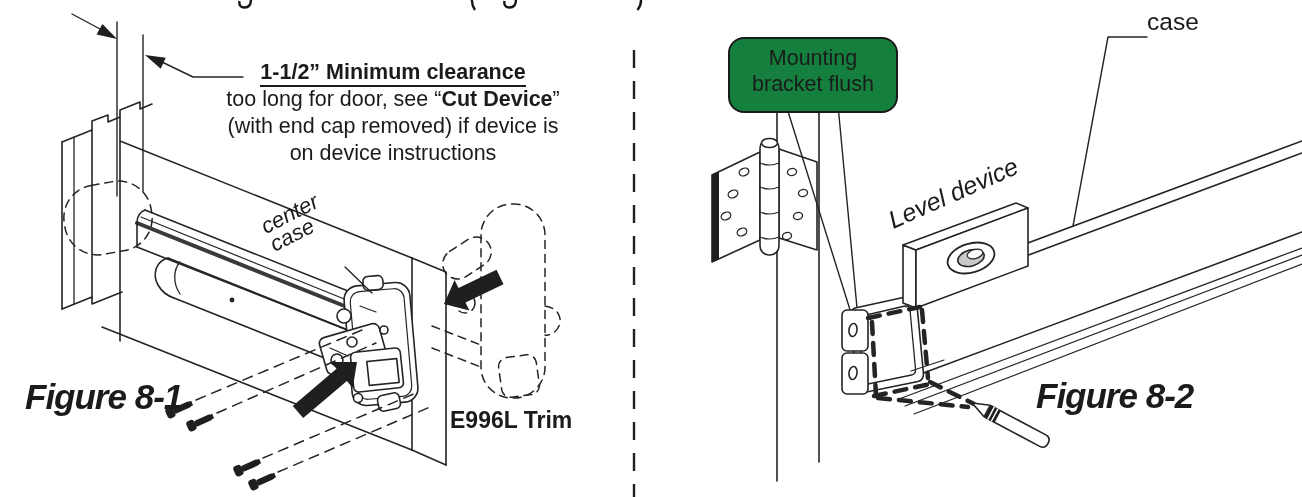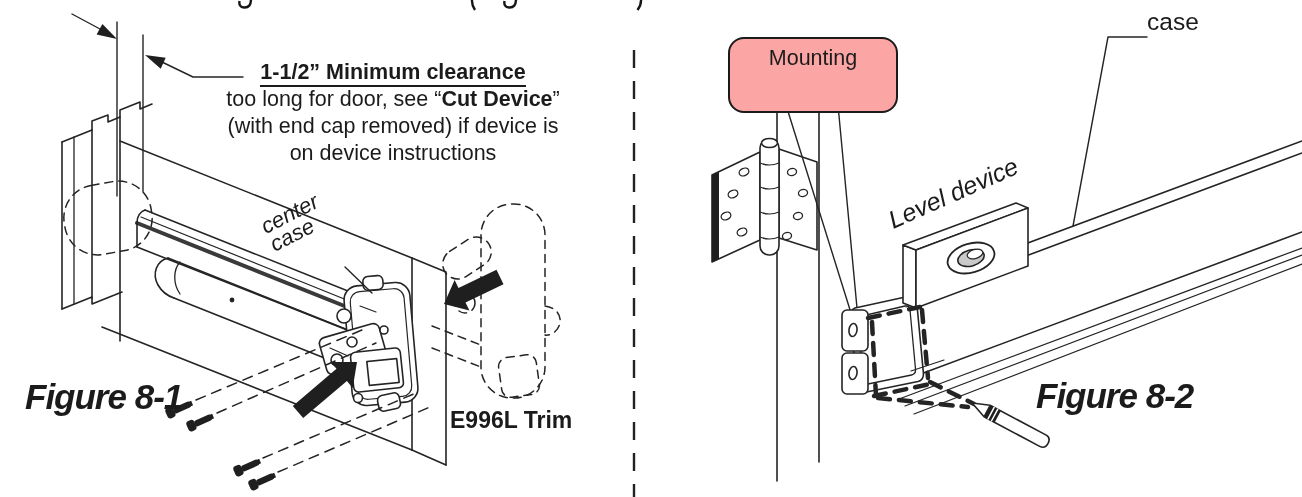--- a/index.html
+++ b/index.html
@@ -10,21 +10,21 @@
   .clearance{left:193px;top:59px;width:400px;text-align:center;font-size:21.5px;line-height:27px;white-space:normal;}
   .clearance .head{font-weight:bold;border-bottom:2.2px solid #1b1b1b;padding-bottom:1px;}
   .b{font-weight:bold;}
   .center-case{left:258px;top:219px;font-style:italic;font-size:22px;line-height:20px;
                transform:rotate(-27deg);transform-origin:left top;text-align:left;}
   .trim{left:450px;top:407px;font-weight:bold;font-size:23px;}
   .figcap{font-weight:bold;font-style:italic;font-size:35px;letter-spacing:-1px;margin-top:32px;}
   .cap1{left:25px;top:345px;}
   .cap2{left:1036px;top:344px;}
   .callout{left:728px;top:37px;width:166px;height:66px;border:2.5px solid #1b1b1b;border-radius:16px;
-           text-align:center;font-size:21.5px;line-height:26px;padding-top:6px;background:#fca5a5;}
+           text-align:center;font-size:21.5px;line-height:26px;padding-top:6px;background:#15803d;}
   .level{left:884px;top:208px;font-style:italic;font-size:25px;transform:rotate(-24deg);transform-origin:left top;}
   .mech{left:1147px;top:6px;font-size:24.5px;line-height:31px;white-space:normal;width:150px;}
 </style>
 </head>
 <body>
 
 <div class="canvas">
 
 <svg width="1302" height="497" viewBox="0 0 1302 497">
   <defs>
@@ -228,20 +228,21 @@
   <div>center</div>
   <div>case</div>
 </div>
 
 <div class="lbl trim">E996L Trim</div>
 
 <div class="lbl figcap cap1">Figure 8-1</div>
 
 <div class="lbl callout">
   <div>Mounting</div>
+  <div>bracket flush</div>
 </div>
 
 <div class="lbl level">Level device</div>
 
 <div class="lbl mech">
   <div>case</div>
 </div>
 
 <div class="lbl figcap cap2">Figure 8-2</div>
 

